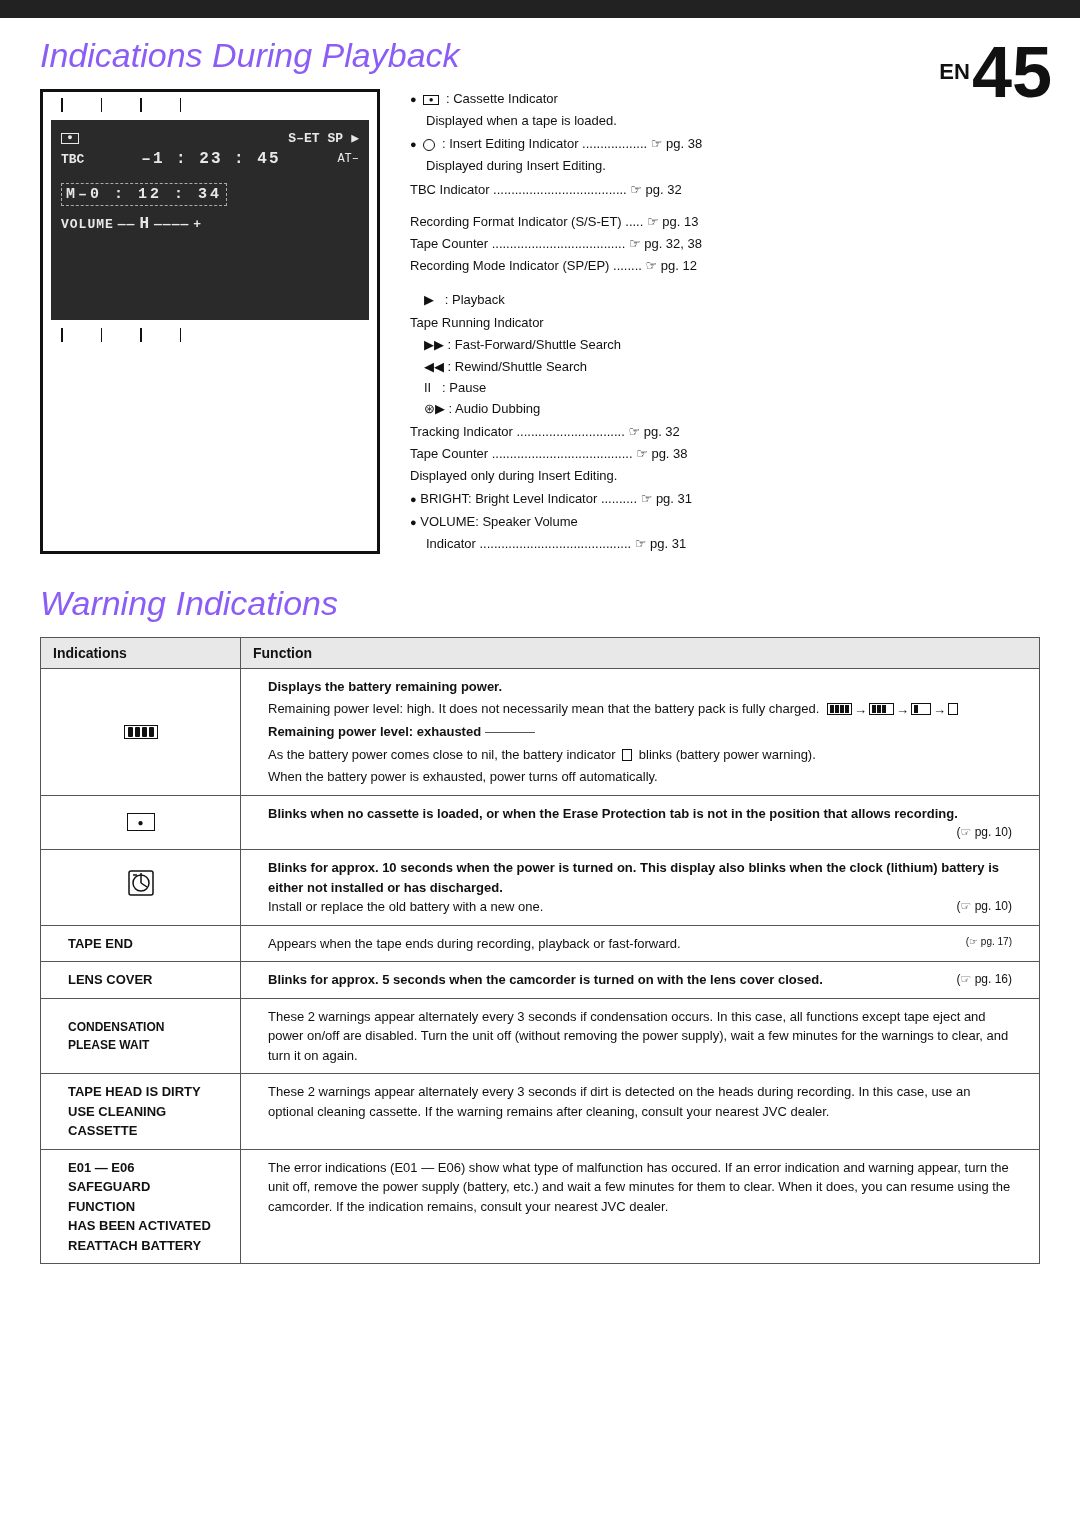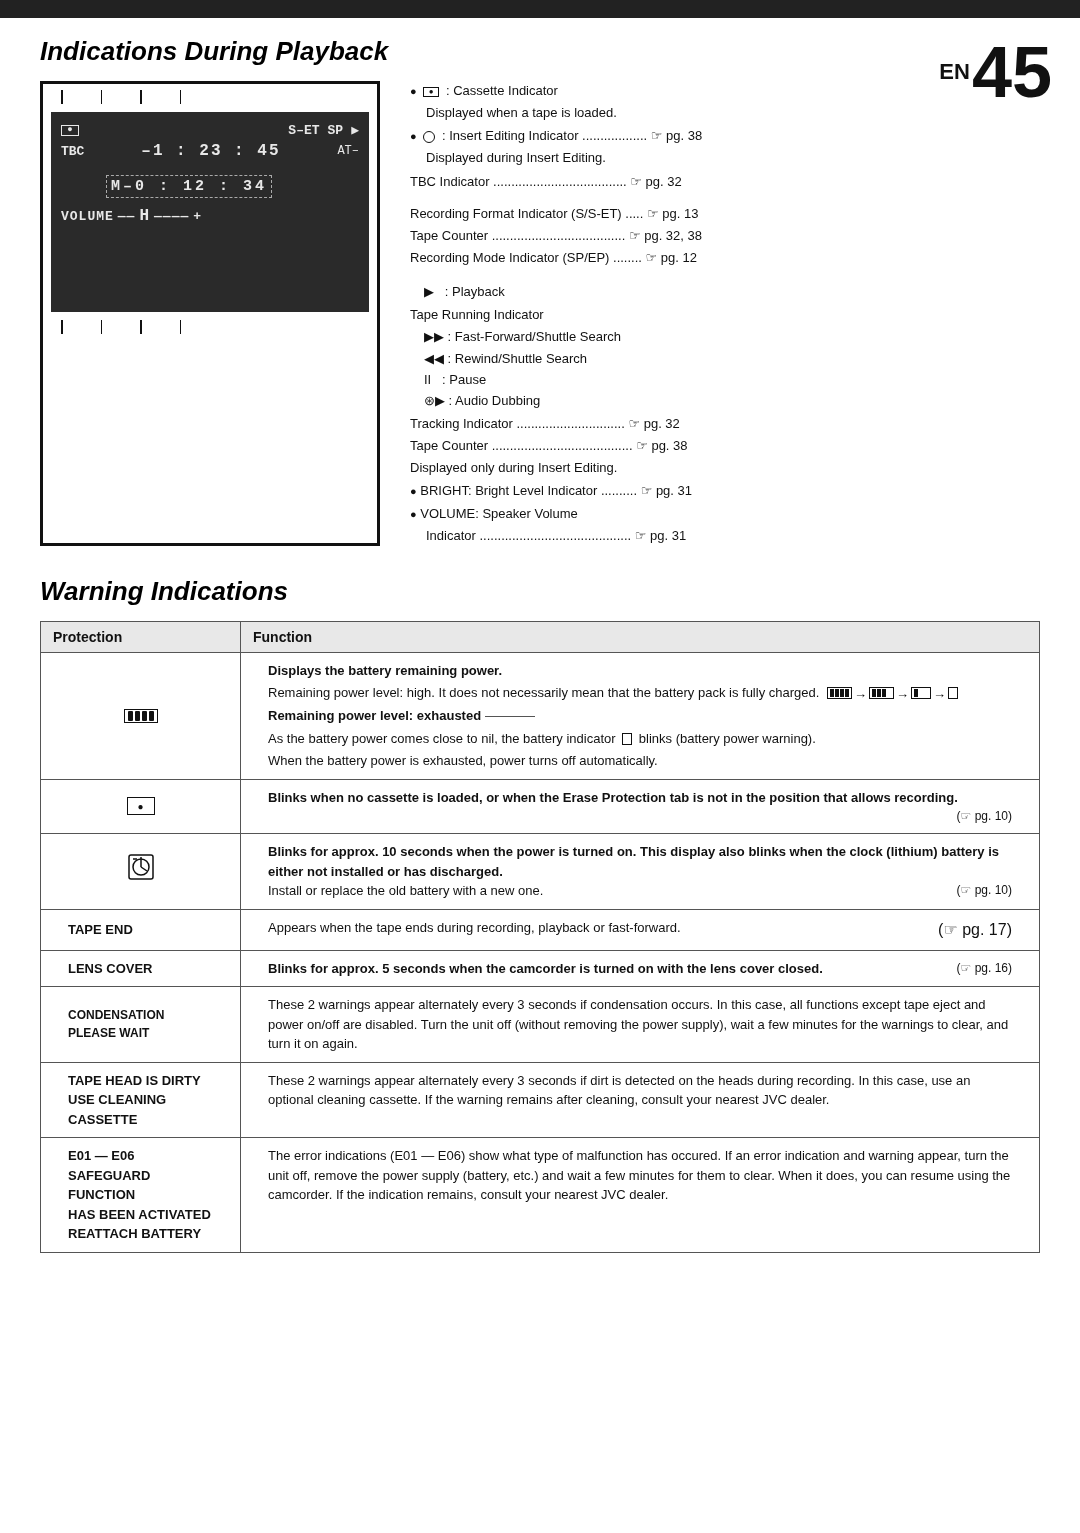--- a/index.html
+++ b/index.html
@@ -47,24 +47,24 @@
       font-family: Arial, sans-serif;
     }
 
     .main-content {
       padding: 18px 40px 30px 40px;
       position: relative;
     }
 
     
     .section-title {
-      font-size: 26px;
-      font-weight: bold;
+      font-size: 34px;
+      font-weight: normal;
       font-style: italic;
-      color: #000000;
+      color: #8b5cf6;
       margin-bottom: 14px;
       font-family: Arial, sans-serif;
     }
 
     
     .playback-section {
       display: flex;
       gap: 30px;
       margin-bottom: 30px;
       margin-top: 8px;
@@ -200,21 +200,21 @@
             </div>
           </div>
 
           <div class="lcd-tbc-row">
             <span style="font-size:13px; font-weight:bold;">TBC</span>
             <span style="font-size:16px; font-weight:bold; letter-spacing:2px;">–1 : 23 : 45</span>
             <span style="font-size:12px;">AT–</span>
           </div>
 
           <div style="margin: 18px 0 12px 0;">
-            <span style="font-size:15px; font-weight:bold; letter-spacing:3px; border: 1px dashed #aaa; padding: 2px 4px; margin-left: 45px;">M–0 : 12 : 34</span>
+            <span style="font-size:15px; font-weight:bold; letter-spacing:3px; border: 1px dashed #aaa; padding: 2px 4px;">M–0 : 12 : 34</span>
           </div>
 
           <div class="lcd-volume-row">
             <span style="font-size:13px; font-weight:bold;">VOLUME</span>
             <span style="font-size:13px; letter-spacing:1px;">——</span>
             <span style="font-size:16px; font-weight:bold;">H</span>
             <span style="font-size:13px; letter-spacing:1px;">————</span>
             <span style="font-size:13px;">+</span>
           </div>
         </div>
@@ -264,21 +264,21 @@
         <div style="padding-left:16px;">Indicator .......................................... ☞ pg. 31</div>
       </div>
     </div>
 
     <div class="warning-section">
       <h1 class="section-title">Warning Indications</h1>
 
       <table class="warning-table">
         <thead>
           <tr>
-            <th>Protection</th>
+            <th>Indications</th>
             <th>Function</th>
           </tr>
         </thead>
         <tbody>
 
           <tr>
             <td class="icon-cell">
               <div class="battery-icon-row">
 
                 <span style="display:inline-flex; border:1.5px solid #111; padding:1px 3px; gap:2px; align-items:center; font-size:13px;">
@@ -365,21 +365,21 @@
               <span style="float:right; font-size:12px;">(☞ pg. 10)</span>
             </td>
           </tr>
 
           <tr>
             <td style="font-weight:bold; font-size:13px; vertical-align:middle;">
               <span>TAPE END</span>
             </td>
             <td>
               <span>Appears when the tape ends during recording, playback or fast-forward.</span>
-              <span style="float:right; font-size:16px;">(☞ pg. 17)</span>
+              <span style="float:right; font-size:10px;">(☞ pg. 17)</span>
             </td>
           </tr>
 
           <tr>
             <td style="font-weight:bold; font-size:13px; vertical-align:middle;">
               <span>LENS COVER</span>
             </td>
             <td>
               <span style="font-weight:bold;">Blinks for approx. 5 seconds when the camcorder is turned on with the lens cover closed.</span>
               <span style="float:right; font-size:12px;">(☞ pg. 16)</span>

